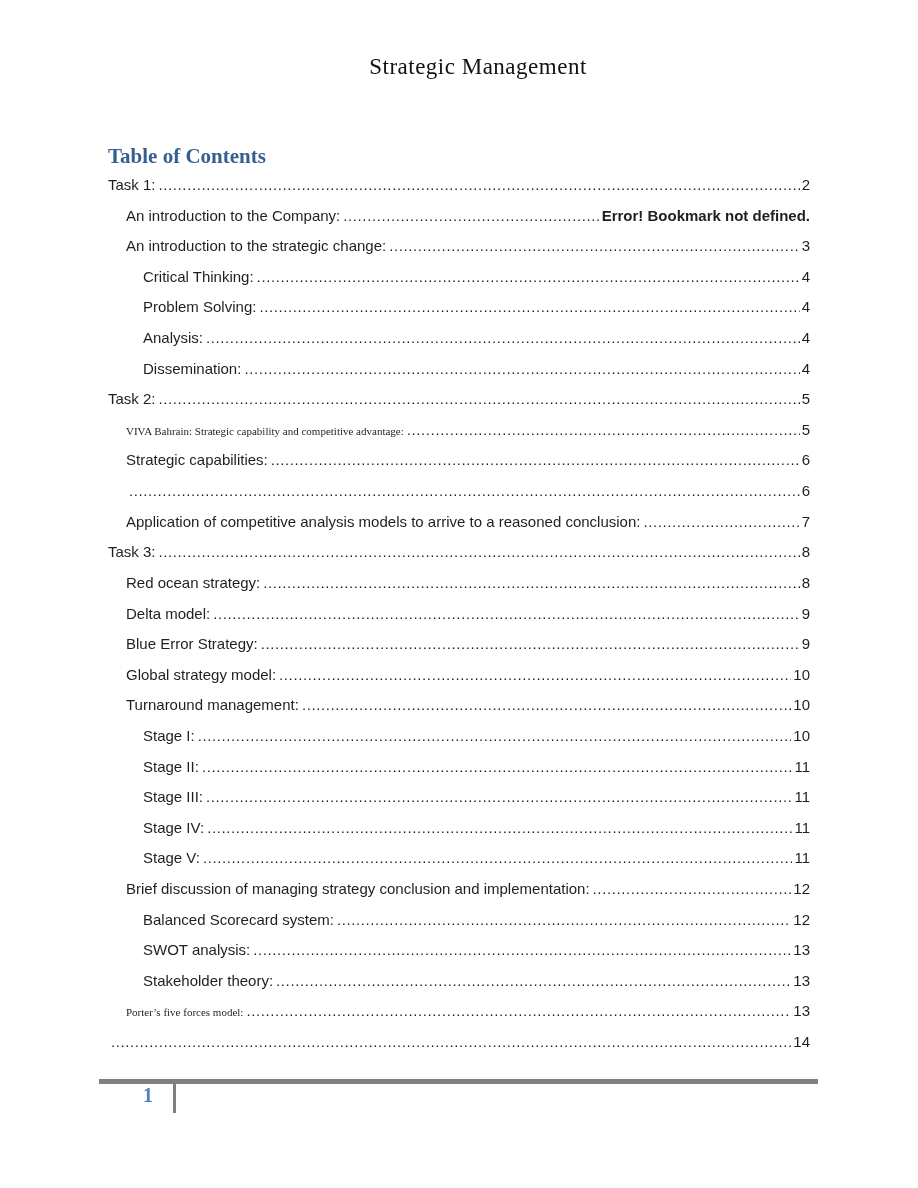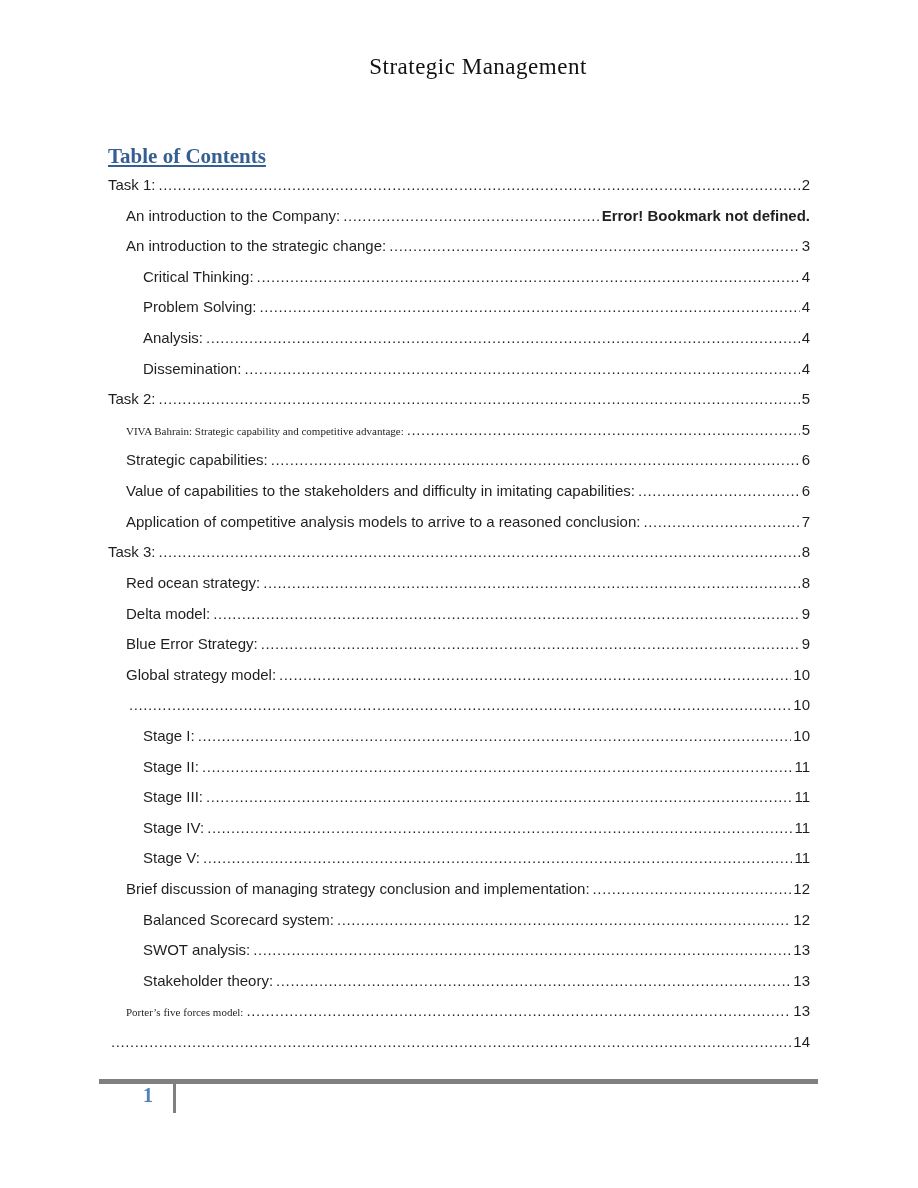--- a/index.html
+++ b/index.html
@@ -18,21 +18,20 @@
     font-size: 23px; font-weight: normal;
     color: #111111;
     letter-spacing: 0.5px;
     padding-left: 38px;
   }
   .toc-heading {
     position: absolute; top: 144px; left: 108px;
     font-family: "Liberation Serif", serif;
     font-weight: bold; font-size: 21px;
     color: var(--heading-color, #365F91);
-    text-decoration: underline;
   }
   .toc {
     position: absolute; top: 170px; left: 108px; width: 702px;
   }
   .toc-row {
     display: flex; align-items: baseline;
     height: 30.62px; line-height: 30.62px;
     font-size: 15px;
     cursor: pointer;
   }
@@ -119,21 +118,20 @@
       <span class="toc-label">VIVA Bahrain: Strategic capability and competitive advantage:</span>
       <span class="leader">............................................................................................................................................................................................................................................................................................................</span>
       <span class="page-num">5</span>
     </div>
     <div class="toc-row level-2">
       <span class="toc-label">Strategic capabilities:</span>
       <span class="leader">............................................................................................................................................................................................................................................................................................................</span>
       <span class="page-num">6</span>
     </div>
     <div class="toc-row level-2">
-      <span class="toc-label">Value of capabilities to the stakeholders and difficulty in imitating capabilities:</span>
       <span class="leader">............................................................................................................................................................................................................................................................................................................</span>
       <span class="page-num">6</span>
     </div>
     <div class="toc-row level-2">
       <span class="toc-label">Application of competitive analysis models to arrive to a reasoned conclusion:</span>
       <span class="leader">............................................................................................................................................................................................................................................................................................................</span>
       <span class="page-num">7</span>
     </div>
     <div class="toc-row level-1">
       <span class="toc-label">Task 3:</span>
@@ -154,20 +152,21 @@
       <span class="toc-label">Blue Error Strategy:</span>
       <span class="leader">............................................................................................................................................................................................................................................................................................................</span>
       <span class="page-num">9</span>
     </div>
     <div class="toc-row level-2">
       <span class="toc-label">Global strategy model:</span>
       <span class="leader">............................................................................................................................................................................................................................................................................................................</span>
       <span class="page-num">10</span>
     </div>
     <div class="toc-row level-2">
+      <span class="toc-label">Turnaround management:</span>
       <span class="leader">............................................................................................................................................................................................................................................................................................................</span>
       <span class="page-num">10</span>
     </div>
     <div class="toc-row level-3">
       <span class="toc-label">Stage I:</span>
       <span class="leader">............................................................................................................................................................................................................................................................................................................</span>
       <span class="page-num">10</span>
     </div>
     <div class="toc-row level-3">
       <span class="toc-label">Stage II:</span>

